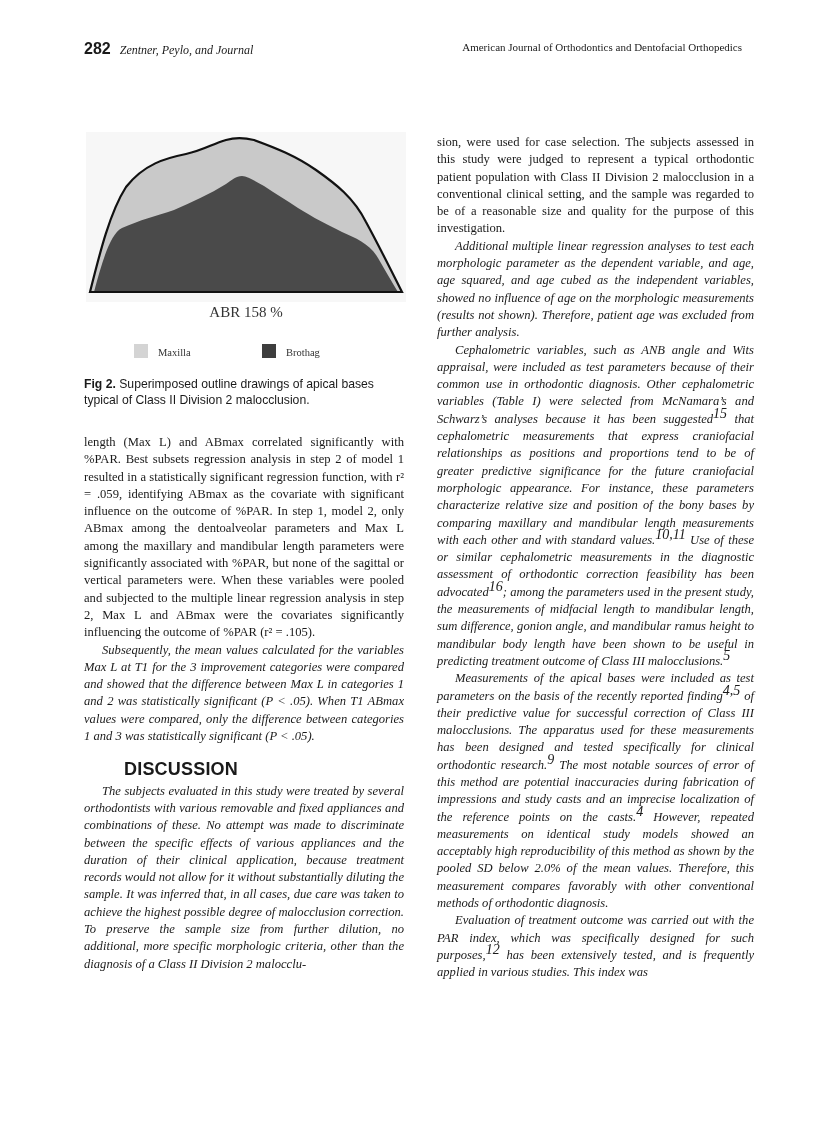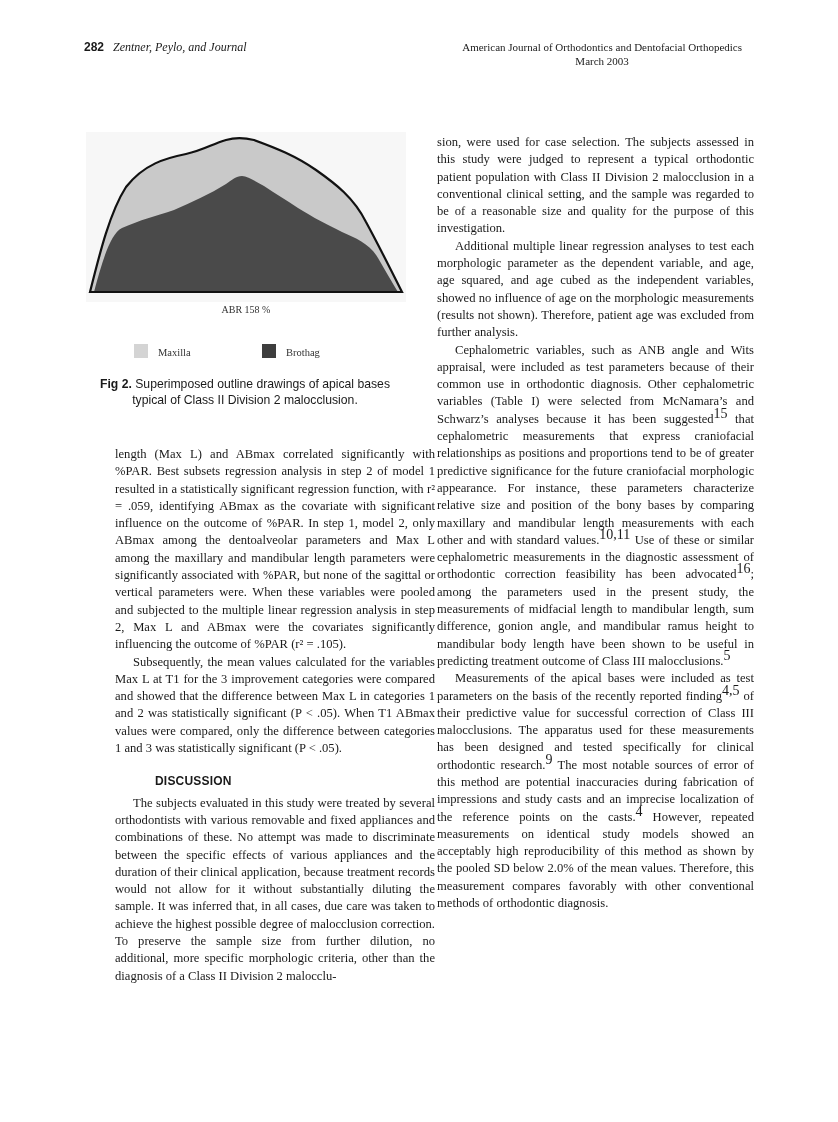--- a/index.html
+++ b/index.html
@@ -1,46 +1,45 @@
 <!DOCTYPE html>
 <html><head>
   <meta charset="utf-8">
   <style>
     html, body { margin: 0; padding: 0; background: #ffffff; }
     body { width: 838px; height: 1122px; position: relative; overflow: hidden; color: #1a1a1a; }
     .header-left { position: absolute; left: 84px; top: 40px; font-family: "Liberation Serif", serif; font-size: 12px; }
-    .page-num { font-family: "Liberation Sans", sans-serif; font-weight: bold; font-size: 12px; margin-right: 6px; }
+    .page-num { font-family: "Liberation Sans", sans-serif; font-weight: bold; font-size: 16px; margin-right: 6px; }
     .authors { font-style: italic; }
     .header-right { position: absolute; right: 96px; top: 40px; font-family: "Liberation Serif", serif; font-size: 11px; text-align: center; line-height: 14px; }
     .col { position: absolute; font-family: "Liberation Serif", serif; font-size: 12.6px; line-height: 17.3px; text-align: justify; }
     .col-left { left: 84px; width: 320px; }
     .col-right { left: 437px; width: 317px; top: 134px; }
     .col p { margin: 0; }
-    .col p.indent { text-indent: 18px; }
+    .col p.indent { text-indent: 18px; font-style: italic; }
     .figure { position: absolute; left: 86px; top: 132px; width: 320px; height: 232px; }
     .figure svg { display: block; }
-    .fig-label { position: absolute; left: 0; width: 320px; top: 172px; text-align: center; font-family: "Liberation Serif", serif; font-size: 10px; color: #333; }
+    .fig-label { position: absolute; left: 0; width: 320px; top: 172px; text-align: center; font-family: "Liberation Serif", serif; font-size: 15px; color: #333; }
     .legend { position: absolute; top: 212px; left: 0; width: 320px; height: 16px; font-family: "Liberation Serif", serif; font-size: 10.5px; color: #333; }
     .legend-item { position: absolute; top: 0; display: flex; align-items: flex-end; }
     .swatch { width: 14px; height: 14px; display: inline-block; margin-right: 10px; }
-    .caption { position: absolute; left: 84px; top: 376px; width: 322px; font-family: "Liberation Sans", sans-serif; font-size: 12.2px; line-height: 16px; color: #1a1a1a; text-align: center; }
+    .caption { position: absolute; left: 84px; top: 376px; width: 322px; font-family: "Liberation Sans", sans-serif; font-size: 12.2px; line-height: 16px; color: #1a1a1a; }
     .caption .fig-no { font-weight: bold; }
-    .section-head { font-family: "Liberation Sans", sans-serif; font-weight: bold; font-size: 12px; margin: 16px 0 4px 0; letter-spacing: 0.2px; padding-left: 40px; }
+    .section-head { font-family: "Liberation Sans", sans-serif; font-weight: bold; font-size: 18px; margin: 16px 0 4px 0; letter-spacing: 0.2px; padding-left: 40px; }
     sup { font-size: 14px; line-height: 0; vertical-align: 5px; }
   </style>
 </head>
 <body>
 
 <div class="header-left">
   <span class="page-num">282</span>
   <span class="authors">Zentner, Peylo, and Journal</span>
 </div>
 <div class="header-right">
   <div>American Journal of Orthodontics and Dentofacial Orthopedics</div>
-  <div>March 2003</div>
 </div>
 
 <div class="figure">
   <svg width="320" height="170" viewBox="0 0 320 170">
     <rect x="0" y="0" width="320" height="170" fill="#f7f7f7"></rect>
 
     <path d="M4,160 C14,120 24,80 40,55 C58,32 80,26 100,22 C118,18 126,12 140,8 C150,5 160,6 168,8 C190,16 210,24 230,38 C250,52 268,66 280,90 C292,112 305,138 316,160 Z" fill="#c9c9c9" stroke="#111" stroke-width="2.2"></path>
 
     <path d="M8,160 C16,130 24,102 36,96 C54,88 70,84 88,78 C106,70 124,62 140,52 C146,48 150,44 156,44 C162,44 170,50 178,54 C190,62 200,68 212,76 C228,86 240,92 256,100 C270,106 284,112 292,126 C300,140 306,150 312,160 Z" fill="#4a4a4a"></path>
     <line x1="4" y1="160" x2="316" y2="160" stroke="#111" stroke-width="2"></line>
@@ -55,25 +54,26 @@
       <span class="swatch" style="background:#3e3e3e;"></span>
       <span>Brothag</span>
     </div>
   </div>
 </div>
 <div class="caption">
   <span class="fig-no">Fig 2.</span>
   <span>Superimposed outline drawings of apical bases typical of Class II Division 2 malocclusion.</span>
 </div>
 
-<div class="col col-left" style="top:446px;margin-left:31px;">
+<div class="col col-left" style="top:434px;">
   <p>length (Max L) and ABmax correlated significantly with %PAR. Best subsets regression analysis in step 2 of model 1 resulted in a statistically significant regression function, with r² = .059, identifying ABmax as the covariate with significant influence on the outcome of %PAR. In step 1, model 2, only ABmax among the dentoalveolar parameters and Max L among the maxillary and mandibular length parameters were significantly associated with %PAR, but none of the sagittal or vertical parameters were. When these variables were pooled and subjected to the multiple linear regression analysis in step 2, Max L and ABmax were the covariates significantly influencing the outcome of %PAR (r² = .105).</p>
   <p class="indent">Subsequently, the mean values calculated for the variables Max L at T1 for the 3 improvement categories were compared and showed that the difference between Max L in categories 1 and 2 was statistically significant (P &lt; .05). When T1 ABmax values were compared, only the difference between categories 1 and 3 was statistically significant (P &lt; .05).</p>
   <div class="section-head">DISCUSSION</div>
   <p class="indent">The subjects evaluated in this study were treated by several orthodontists with various removable and fixed appliances and combinations of these. No attempt was made to discriminate between the specific effects of various appliances and the duration of their clinical application, because treatment records would not allow for it without substantially diluting the sample. It was inferred that, in all cases, due care was taken to achieve the highest possible degree of malocclusion correction. To preserve the sample size from further dilution, no additional, more specific morphologic criteria, other than the diagnosis of a Class II Division 2 malocclu-</p>
 </div>
 
 <div class="col col-right">
   <p>sion, were used for case selection. The subjects assessed in this study were judged to represent a typical orthodontic patient population with Class II Division 2 malocclusion in a conventional clinical setting, and the sample was regarded to be of a reasonable size and quality for the purpose of this investigation.</p>
   <p class="indent">Additional multiple linear regression analyses to test each morphologic parameter as the dependent variable, and age, age squared, and age cubed as the independent variables, showed no influence of age on the morphologic measurements (results not shown). Therefore, patient age was excluded from further analysis.</p>
   <p class="indent"><span>Cephalometric variables, such as ANB angle and Wits appraisal, were included as test parameters because of their common use in orthodontic diagnosis. Other cephalometric variables (Table I) were selected from McNamara’s and Schwarz’s analyses because it has been suggested</span><sup>15</sup><span> that cephalometric measurements that express craniofacial relationships as positions and proportions tend to be of greater predictive significance for the future craniofacial morphologic appearance. For instance, these parameters characterize relative size and position of the bony bases by comparing maxillary and mandibular length measurements with each other and with standard values.</span><sup>10,11</sup><span> Use of these or similar cephalometric measurements in the diagnostic assessment of orthodontic correction feasibility has been advocated</span><sup>16</sup><span>; among the parameters used in the present study, the measurements of midfacial length to mandibular length, sum difference, gonion angle, and mandibular ramus height to mandibular body length have been shown to be useful in predicting treatment outcome of Class III malocclusions.</span><sup>5</sup></p>
   <p class="indent"><span>Measurements of the apical bases were included as test parameters on the basis of the recently reported finding</span><sup>4,5</sup><span> of their predictive value for successful correction of Class III malocclusions. The apparatus used for these measurements has been designed and tested specifically for clinical orthodontic research.</span><sup>9</sup><span> The most notable sources of error of this method are potential inaccuracies during fabrication of impressions and study casts and an imprecise localization of the reference points on the casts.</span><sup>4</sup><span> However, repeated measurements on identical study models showed an acceptably high reproducibility of this method as shown by the pooled SD below 2.0% of the mean values. Therefore, this measurement compares favorably with other conventional methods of orthodontic diagnosis.</span></p>
+  <p class="indent"><span>Evaluation of treatment outcome was carried out with the PAR index, which was specifically designed for such purposes,</span><sup>12</sup><span> has been extensively tested, and is frequently applied in various studies. This index was</span></p>
 </div>
 
 </body></html>

